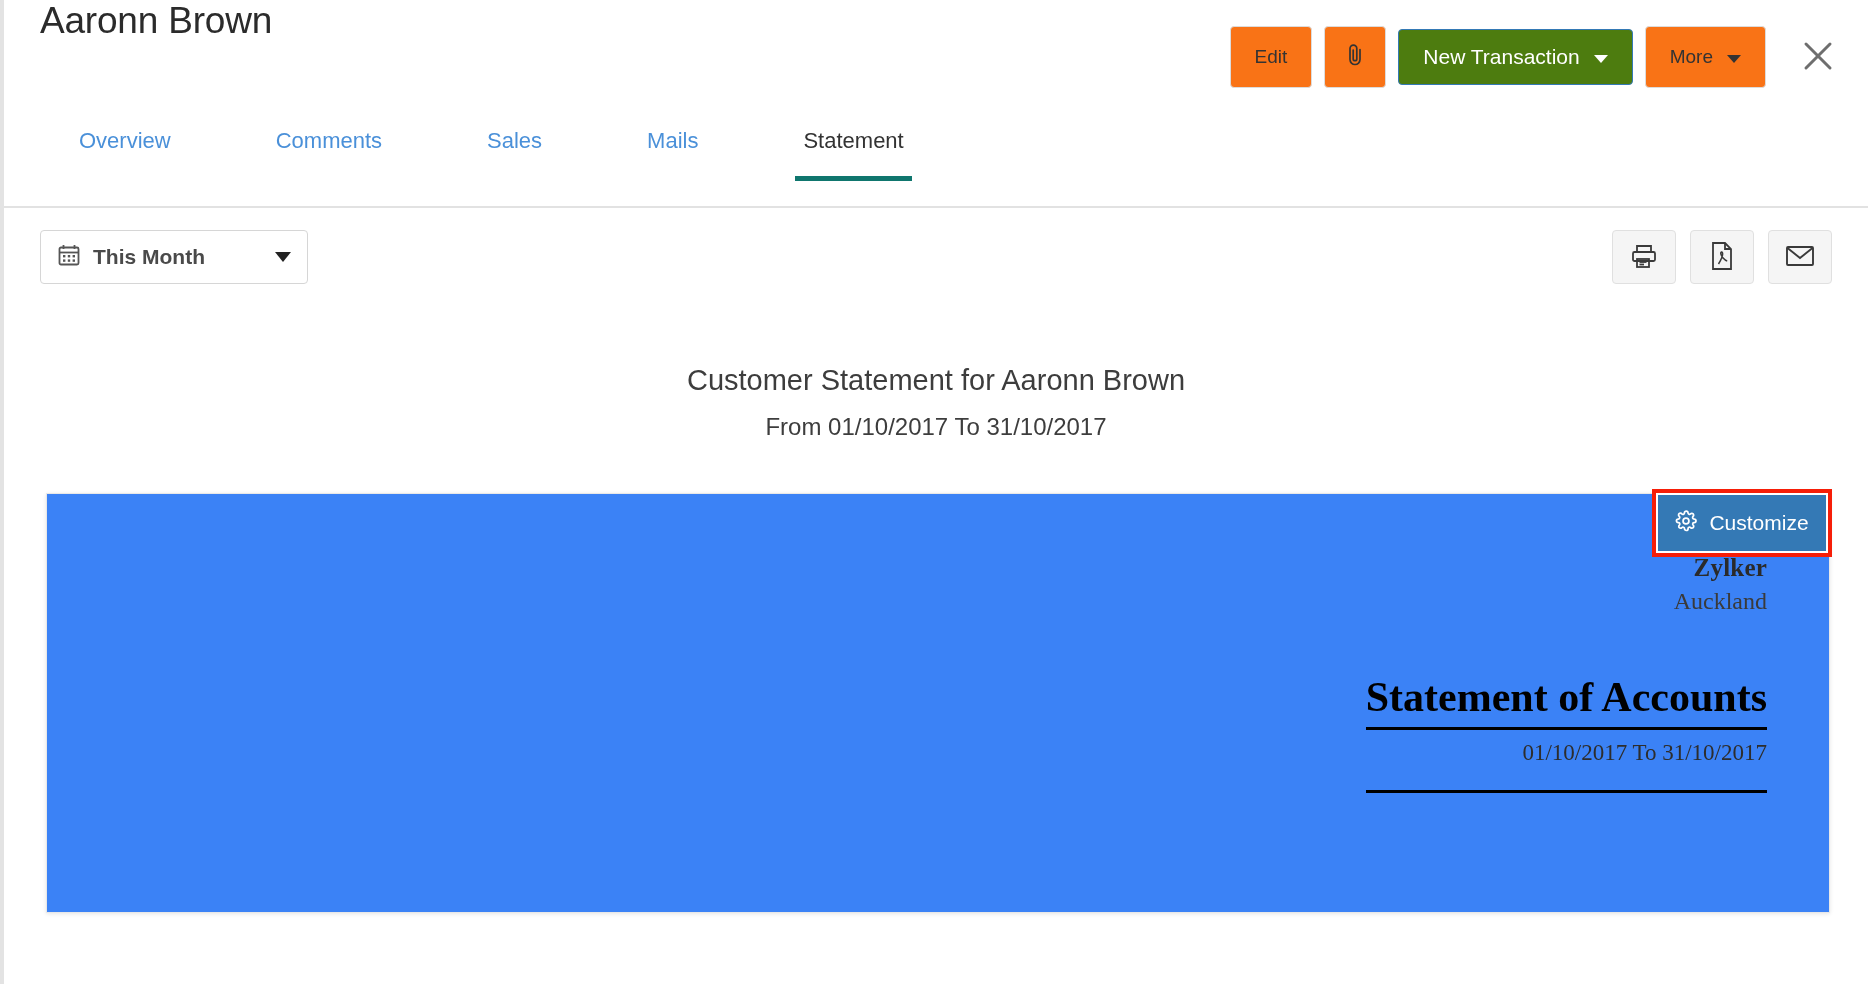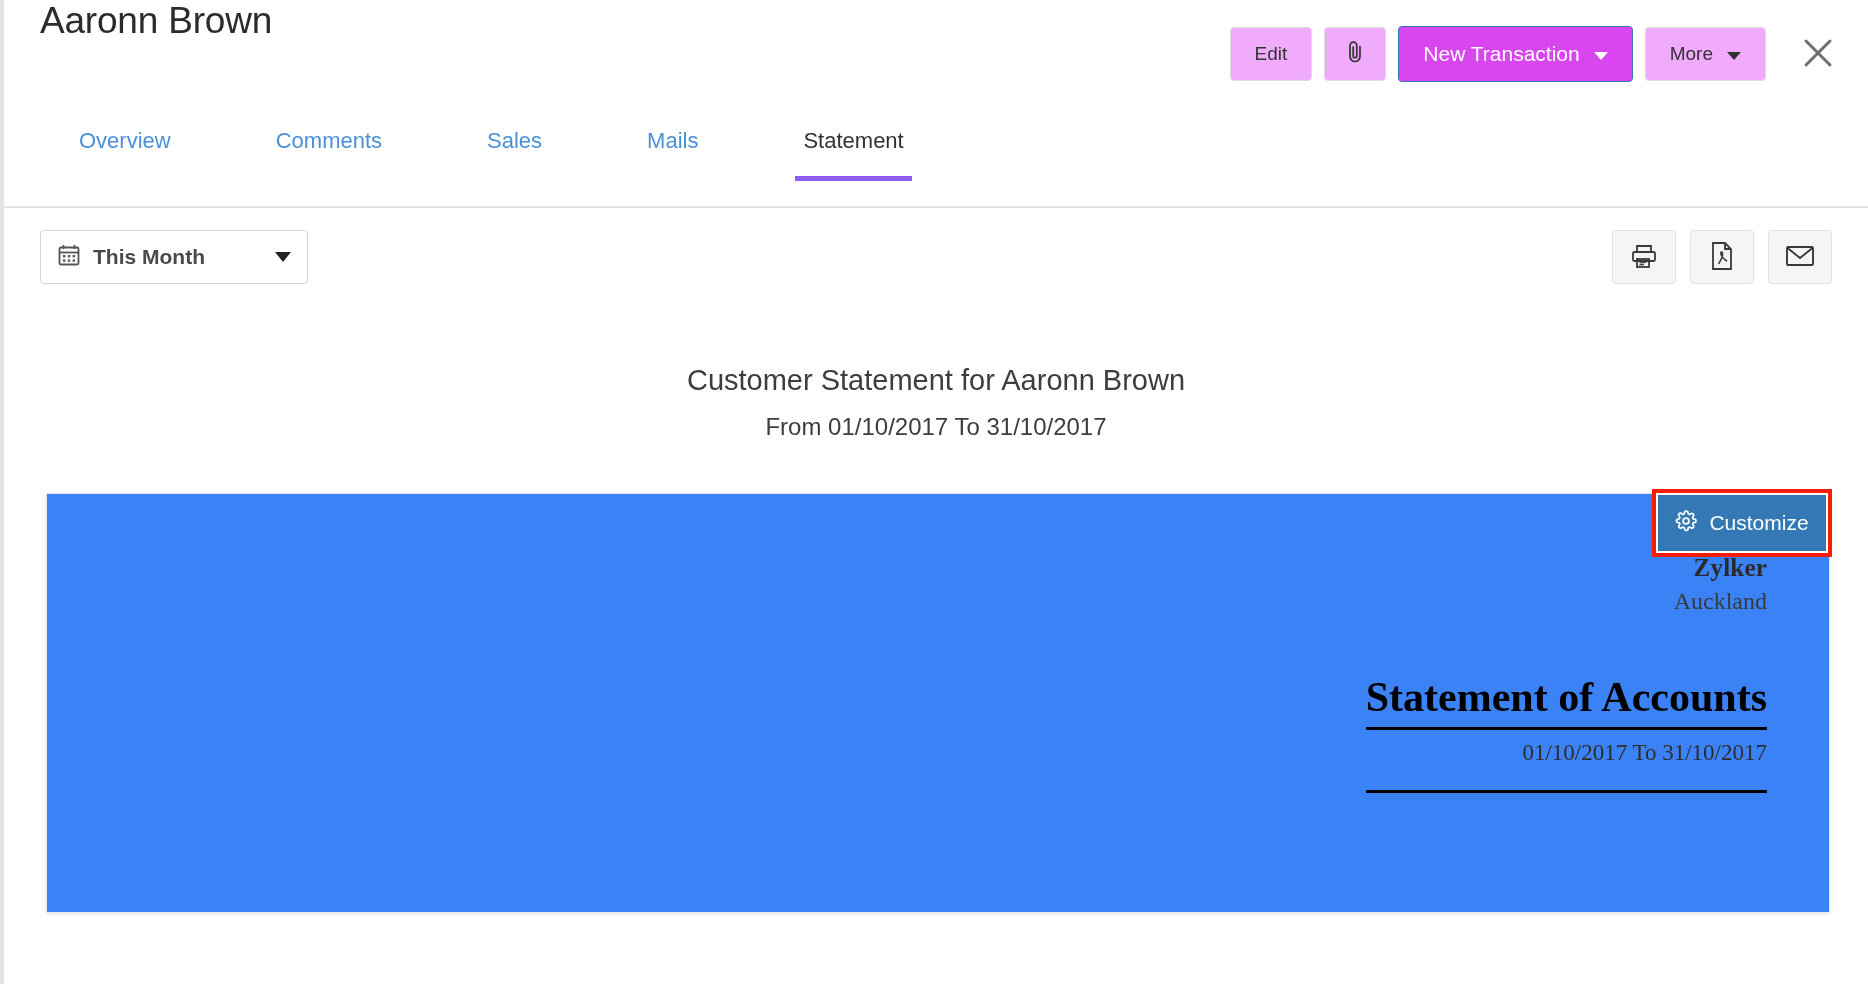--- a/index.html
+++ b/index.html
@@ -45,40 +45,40 @@
     top: 26px;
     display: flex;
     align-items: center;
     gap: 12px;
   }
 
   .btn {
     font-family: "Liberation Sans", sans-serif;
     font-size: 19px;
     color: #333;
-    background: #f0abfc;
+    background: #f97316;
     border: 1px solid #dcdcdc;
     border-radius: 4px;
-    height: 54px;
+    height: 62px;
     padding: 0 24px;
     display: inline-flex;
     align-items: center;
     justify-content: center;
     gap: 10px;
     cursor: pointer;
     white-space: nowrap;
   }
 
   .btn-icon-only {
     width: 62px;
     padding: 0;
   }
 
   .btn-primary {
-    background: #d946ef;
+    background: #4d7c0f;
     border: 1px solid #3479b5;
     color: #ffffff;
     font-size: 21px;
     padding: 0 24px;
     height: 56px;
   }
 
   .caret {
     display: inline-block;
     width: 0; height: 0;
@@ -120,21 +120,21 @@
     padding: 10px 8px 22px 8px;
     margin-right: 48px;
     font-family: "Liberation Sans", sans-serif;
     position: relative;
     white-space: nowrap;
     margin-left: 41px;
   }
 
   .tab.active {
     color: #333333;
-    border-bottom: 5px solid #8b5cf6;
+    border-bottom: 5px solid #0f766e;
     margin-bottom: -2px;
   }
 
   
   .toolbar {
     position: relative;
     height: 98px;
     padding: 0 36px 0 36px;
     display: flex;
     align-items: center;

